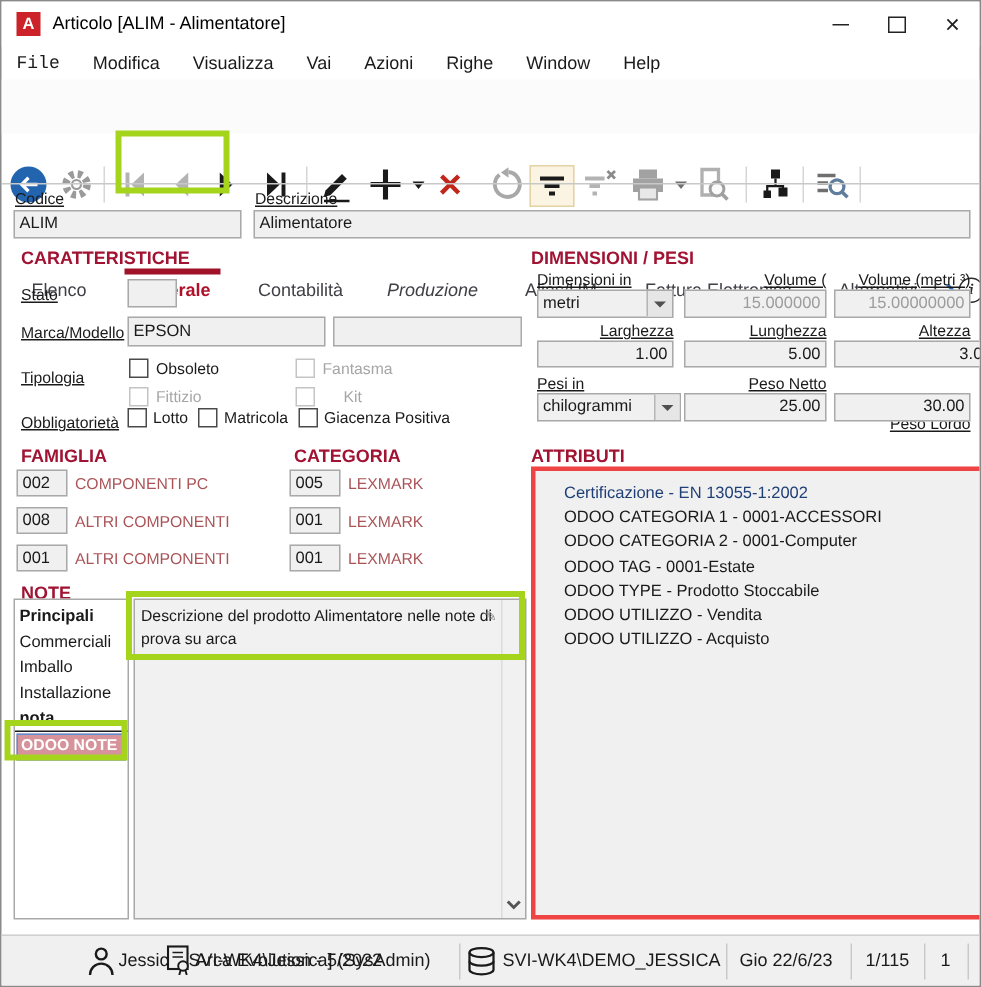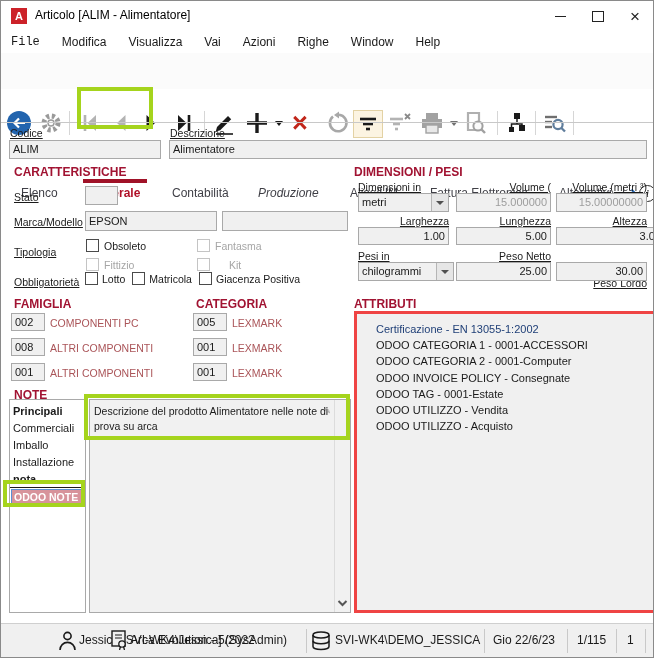--- a/index.html
+++ b/index.html
@@ -300,22 +300,22 @@
   <div class="inp" style="left:192px;top:337px;width:34px;height:18px;">001</div>
   <div class="redlbl" style="left:231px;top:341px;">LEXMARK</div>
   <div class="inp" style="left:192px;top:362px;width:34px;height:18px;">001</div>
   <div class="redlbl" style="left:231px;top:366px;">LEXMARK</div>
 
   <div class="hdr" style="left:353px;top:296px;">ATTRIBUTI</div>
   <div class="attrpanel">
     <div class="attritem navy">Certificazione - EN 13055-1:2002</div>
     <div class="attritem">ODOO CATEGORIA 1 - 0001-ACCESSORI</div>
     <div class="attritem">ODOO CATEGORIA 2 - 0001-Computer</div>
-    <div class="attritem">ODOO INVOICE POLICY - Consegnate</div>
     <div class="attritem">ODOO TAG - 0001-Estate</div>
+    <div class="attritem">ODOO TYPE - Prodotto Stoccabile</div>
     <div class="attritem">ODOO UTILIZZO - Vendita</div>
     <div class="attritem">ODOO UTILIZZO - Acquisto</div>
   </div>
 
   <div class="hdr" style="left:13px;top:387px;">NOTE</div>
   <div class="notelist">
     <div class="noteitem b">Principali</div>
     <div class="noteitem">Commerciali</div>
     <div class="noteitem">Imballo</div>
     <div class="noteitem">Installazione</div>

